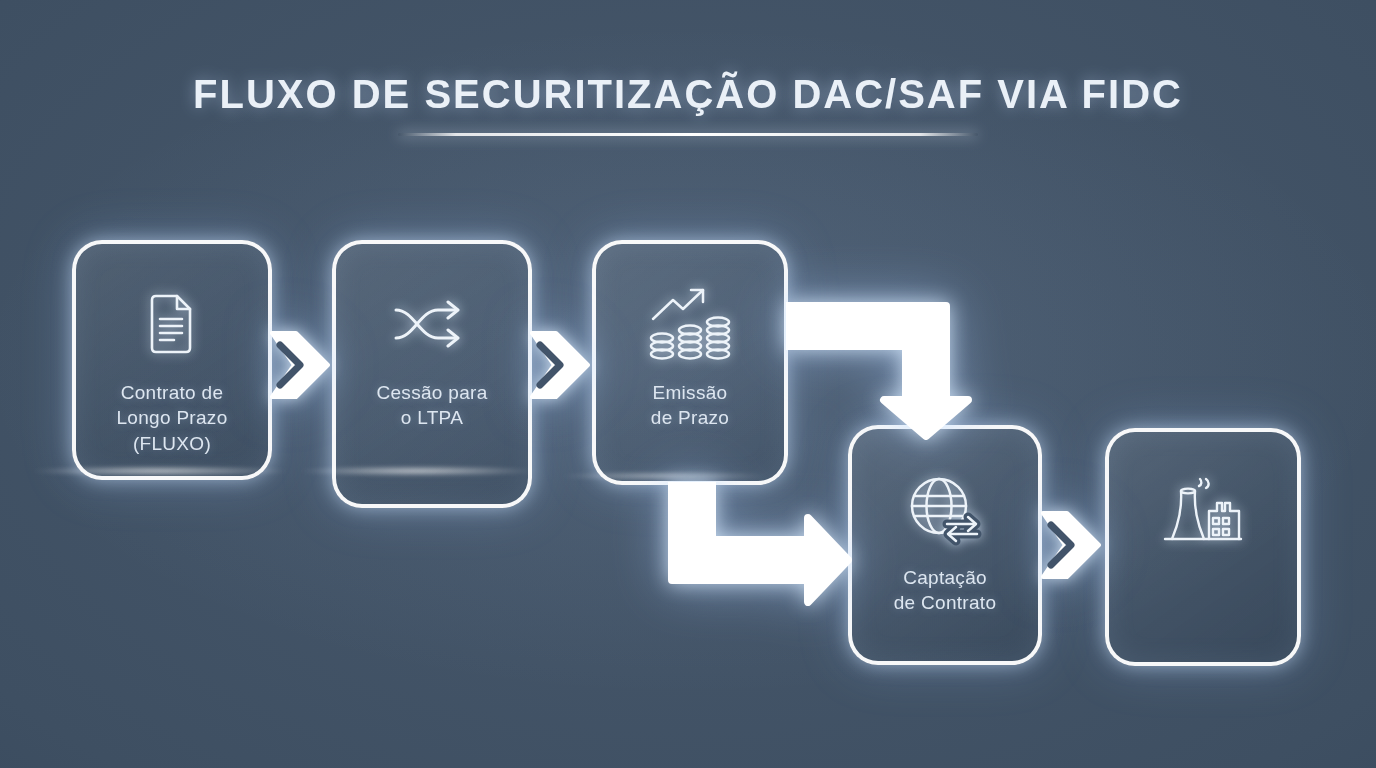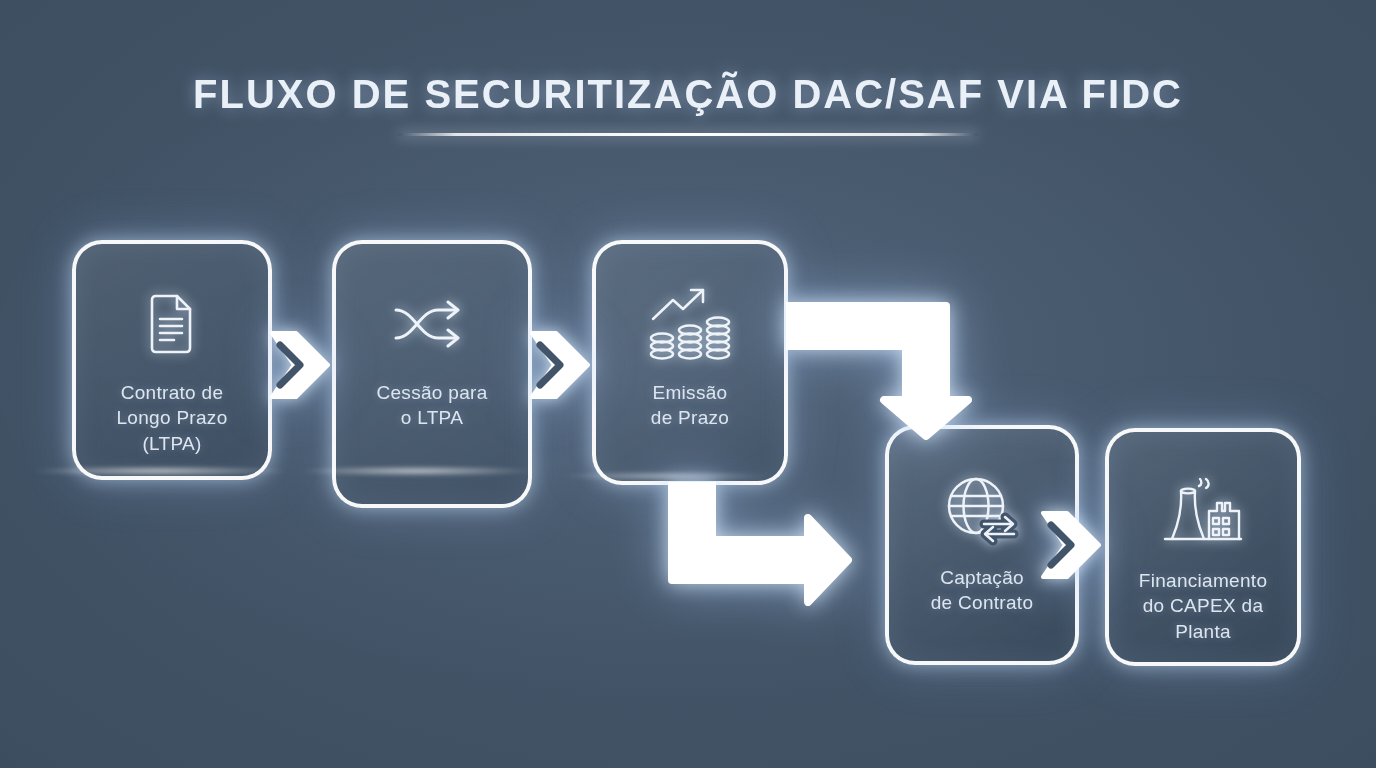--- a/index.html
+++ b/index.html
@@ -34,21 +34,21 @@
     background: linear-gradient(145deg, rgba(255,255,255,0.08) 0%, rgba(255,255,255,0.02) 45%, rgba(8,18,32,0.12) 100%);
     box-shadow:
       0 0 18px rgba(205,228,255,0.55),
       0 0 50px rgba(160,200,255,0.28),
       inset 0 0 28px rgba(185,212,250,0.10);
     display: flex; flex-direction: column; align-items: center;
   }
   #node-1 { left: 72px;  top: 240px; width: 200px; height: 240px; }
   #node-2 { left: 332px; top: 240px; width: 200px; height: 268px; }
   #node-3 { left: 592px; top: 240px; width: 196px; height: 245px; }
-  #node-4 { left: 848px; top: 425px; width: 194px; height: 240px; margin-left: 37px; }
+  #node-4 { left: 848px; top: 425px; width: 194px; height: 240px; }
   #node-5 { left: 1105px;top: 428px; width: 196px; height: 238px; }
   .node .icon {
     margin-top: 38px; height: 84px;
     display: flex; align-items: center; justify-content: center;
     filter: drop-shadow(0 0 6px rgba(222,238,255,0.75));
   }
   .node .label {
     margin-top: 14px; text-align: center;
     font-size: 19px; line-height: 1.33; font-weight: 500;
     letter-spacing: 0.3px; color: #dde6f0;
@@ -94,21 +94,21 @@
     <div class="icon">
       <svg class="iconsvg" width="58" height="66" viewBox="0 0 58 66" stroke-width="2.6">
         <path d="M13 5 H34 L47 18 V57 Q47 61 43 61 H13 Q9 61 9 57 V9 Q9 5 13 5 Z"></path>
         <path d="M34 5 V18 H47"></path>
         <path d="M17 28 H39 M17 35 H39 M17 42 H39 M17 49 H31"></path>
       </svg>
     </div>
     <div class="label">
       <span class="line">Contrato de</span>
       <span class="line">Longo Prazo</span>
-      <span class="line">(LTPA)</span>
+      <span class="line">(FLUXO)</span>
     </div>
   </div>
 
   <div class="node" id="node-2">
     <div class="icon">
       <svg class="iconsvg" width="88" height="60" viewBox="0 0 88 60" stroke-width="3">
         <path d="M8 16 C26 16 32 44 50 44 H68"></path>
         <path d="M8 44 C26 44 32 16 50 16 H68"></path>
         <path d="M60 8 L70 16 L60 24"></path>
         <path d="M60 36 L70 44 L60 52"></path>
@@ -178,25 +178,20 @@
         <ellipse cx="27" cy="14" rx="7" ry="2.4"></ellipse>
         <path d="M38 9 c3 -1 3 -5 1 -7"></path>
         <path d="M45 11 c4 -2 3 -7 0 -9"></path>
         <path d="M48 62 V34 H56 V26 H61 V34 H64 V26 H69 V34 H78 V62"></path>
         <rect x="52" y="41" width="6" height="6"></rect>
         <rect x="62" y="41" width="6" height="6"></rect>
         <rect x="52" y="52" width="6" height="6"></rect>
         <rect x="62" y="52" width="6" height="6"></rect>
       </svg>
     </div>
-    <div class="label">
-      <span class="line">Financiamento</span>
-      <span class="line">do CAPEX da</span>
-      <span class="line">Planta</span>
-    </div>
   </div>
 
   <svg class="chev" id="chev-1" viewBox="0 0 62 84">
     <polygon points="2,10 26,10 58,42 26,74 2,74 24,42" fill="#ffffff" stroke="#ffffff" stroke-width="4" stroke-linejoin="round"></polygon>
     <polyline points="10,22 30,42 10,62" fill="none" stroke="#42546a" stroke-width="7" stroke-linecap="round" stroke-linejoin="round"></polyline>
   </svg>
 
   <svg class="chev" id="chev-2" viewBox="0 0 62 84">
     <polygon points="2,10 26,10 58,42 26,74 2,74 24,42" fill="#ffffff" stroke="#ffffff" stroke-width="4" stroke-linejoin="round"></polygon>
     <polyline points="10,22 30,42 10,62" fill="none" stroke="#42546a" stroke-width="7" stroke-linecap="round" stroke-linejoin="round"></polyline>

